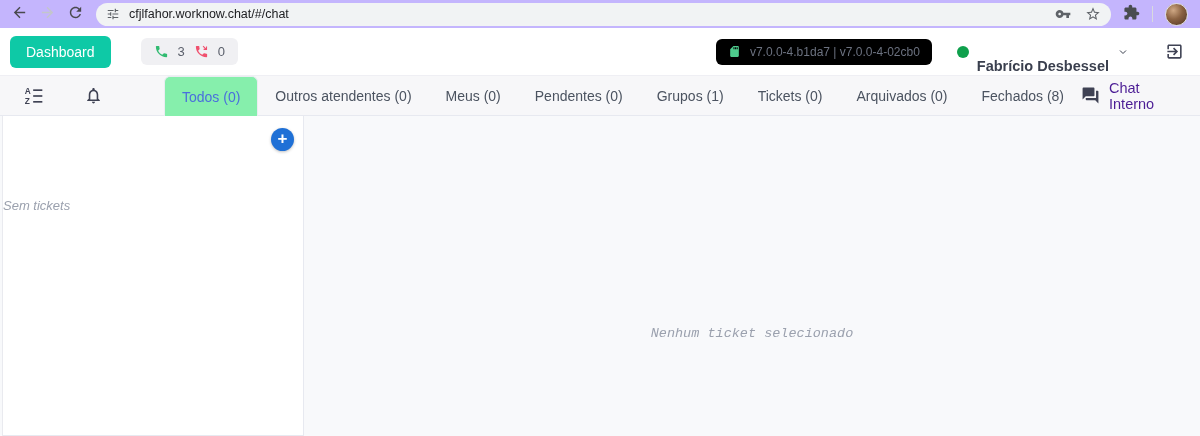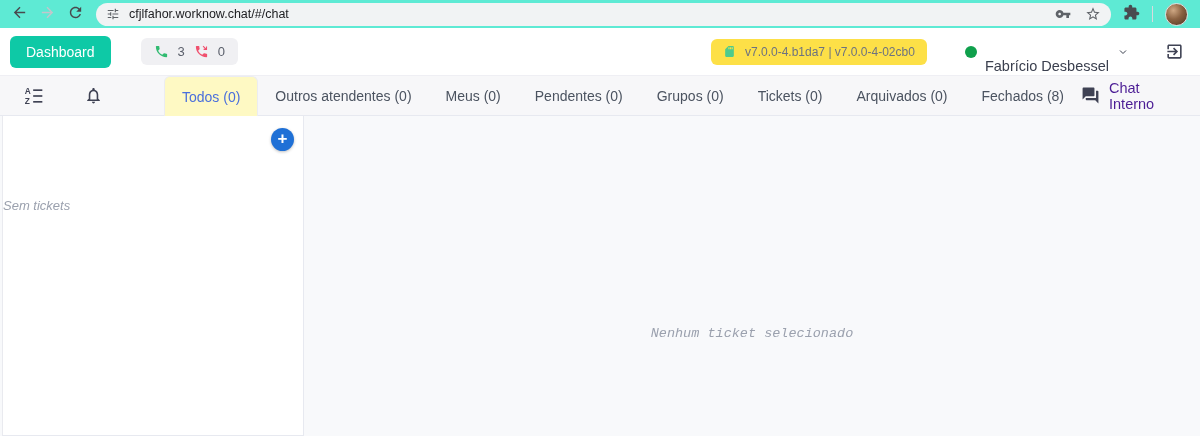--- a/index.html
+++ b/index.html
@@ -1,56 +1,56 @@
 <!DOCTYPE html>
 <html><head>
 <meta charset="utf-8">
 <style>
   * { box-sizing: border-box; margin: 0; padding: 0; }
   html, body { width: 1200px; height: 436px; overflow: hidden; }
   body { font-family: "Liberation Sans", sans-serif; background: #fff; }
 
   
-  .browser-bar { height: 28px; display: flex; align-items: center; background: #5eead4; padding: 0 8px 0 6px; gap: 2px; }
+  .browser-bar { height: 28px; display: flex; align-items: center; background: #c4b5fd; padding: 0 8px 0 6px; gap: 2px; }
   .nav-btn { width: 26px; height: 24px; display: flex; align-items: center; justify-content: center; border: none; background: transparent; cursor: pointer; }
   .nav-btn svg { width: 17px; height: 17px; fill: #49494d; }
   .nav-btn.disabled svg { fill: #c3c6cb; }
   .omnibox { flex: 1; height: 23px; margin: 0 10px 0 6px; background: #f1f3f4; border-radius: 13px; display: flex; align-items: center; padding: 0 10px; }
   .omnibox .tune-icon svg { width: 14px; height: 14px; fill: #5f6368; display: block; }
   .omnibox .url-text { margin-left: 9px; font-size: 12.5px; color: #202124; flex: 1; white-space: nowrap; }
   .omni-right { display: flex; align-items: center; gap: 14px; }
   .omni-right svg { width: 16px; height: 16px; fill: #5f6368; display: block; }
   .chrome-right { display: flex; align-items: center; gap: 12px; padding-right: 4px; }
   .chrome-right .ext-icon svg { width: 17px; height: 17px; fill: #494c50; }
   .chrome-sep { width: 1px; height: 16px; background: #d8dade; }
   .avatar { width: 23px; height: 23px; border-radius: 50%; background: radial-gradient(circle at 35% 30%, #cfa884 0%, #8a6242 45%, #4d3422 100%); border: 1px solid #e0e0e0; cursor: pointer; }
 
   
   .app-header { height: 48px; background: #fff; display: flex; align-items: center; padding: 0 14px 0 10px; border-bottom: 1px solid #efeff4; }
   .dashboard-btn { background: #0ec9a6; color: #fff; border: none; border-radius: 6px; padding: 8px 16px; font-size: 14px; font-family: inherit; cursor: pointer; }
   .calls-pill { margin-left: 30px; background: #f0f0f3; border-radius: 6px; height: 27px; display: flex; align-items: center; gap: 9px; padding: 0 13px; font-size: 13px; color: #5a5f6b; }
   .calls-pill svg { width: 15px; height: 15px; display: block; }
   .header-spacer { flex: 1; }
-  .version-pill { background: #fde047; border-radius: 6px; height: 26px; display: flex; align-items: center; gap: 9px; padding: 0 12px; font-size: 12px; color: #6c7280; margin-right: 38px; }
+  .version-pill { background: #000000; border-radius: 6px; height: 26px; display: flex; align-items: center; gap: 9px; padding: 0 12px; font-size: 12px; color: #6c7280; margin-right: 25px; }
   .version-pill svg { width: 13px; height: 13px; display: block; }
   .user-menu { display: flex; align-items: center; gap: 8px; margin-right: 34px; cursor: pointer; }
   .status-dot { width: 12px; height: 12px; border-radius: 50%; background: #0fa04c; }
-  .user-name { font-size: 14.5px; color: #3a3f4e; font-weight: 400; margin-top: 28px; }
+  .user-name { font-size: 14.5px; color: #3a3f4e; font-weight: 700; margin-top: 28px; }
   .user-menu .chevron svg { width: 12px; height: 12px; display: block; fill: none; stroke: #3a3f4e; stroke-width: 2; }
   .logout-btn { border: none; background: transparent; cursor: pointer; padding: 2px; }
   .logout-btn svg { width: 19px; height: 19px; fill: #3f4254; display: block; }
 
   
   .tab-row { height: 40px; background: #f7f7f9; border-bottom: 1px solid #e7e9f0; display: flex; align-items: stretch; position: relative; }
   .tab-icons { display: flex; align-items: center; gap: 40px; padding-left: 24px; width: 172px; }
   .tab-icons .ticon { border: none; background: transparent; cursor: pointer; padding: 0; }
   .tab-icons svg { display: block; }
   .tabs { display: flex; align-items: stretch; }
   .tab { display: flex; align-items: center; padding: 0 17px; font-size: 14px; color: #4b5360; cursor: pointer; white-space: nowrap; }
-  .tab.active { background: #fef9c3; color: #4a6fdc; border: 1px solid #ebecf2; border-bottom: none; border-radius: 6px 6px 0 0; margin-bottom: -1px; z-index: 2; }
+  .tab.active { background: #86efac; color: #4a6fdc; border: 1px solid #ebecf2; border-bottom: none; border-radius: 6px 6px 0 0; margin-bottom: -1px; z-index: 2; }
   .chat-interno { margin-left: auto; display: flex; align-items: center; gap: 9px; padding-right: 17px; color: #4c1d95; font-size: 14.5px; cursor: pointer; }
   .chat-interno svg { width: 19px; height: 19px; fill: #3f4254; display: block; }
 
   
   .content { display: flex; height: 320px; background: #f8f9fb; }
   .ticket-panel { width: 302px; background: #fff; border-left: 1px solid #e9eaef; border-right: 1px solid #e7e9f0; border-bottom: 1px solid #e7e9f0; position: relative; margin-left: 2px; }
   .plus-button { position: absolute; top: 12px; right: 9px; width: 23px; height: 23px; border-radius: 50%; background: #1f70d6; color: #fff; border: none; display: flex; align-items: center; justify-content: center; font-size: 17px; font-weight: bold; line-height: 1; cursor: pointer; box-shadow: 0 1px 3px rgba(0,0,0,0.25); font-family: inherit; padding-bottom: 2px; }
   .empty-list-msg { position: absolute; top: 82px; left: 0; right: 0; text-align: left; font-style: italic; font-size: 13px; color: #9ba1ae; }
   .main-area { flex: 1; position: relative; }
   .empty-view-msg { position: absolute; top: 210px; left: 0; right: 0; text-align: center; font-style: italic; font-size: 13.5px; color: #9ba1ae; font-family: Liberation Mono, monospace; }
@@ -166,21 +166,21 @@
             <path d="M12 22c1.1 0 2-.9 2-2h-4c0 1.1.89 2 2 2zm6-6v-5c0-3.07-1.64-5.64-4.5-6.32V4c0-.83-.67-1.5-1.5-1.5s-1.5.67-1.5 1.5v.68C7.63 5.36 6 7.92 6 11v5l-2 2v1h16v-1l-2-2zm-2 1H8v-6c0-2.48 1.51-4.5 4-4.5s4 2.02 4 4.5v6z"></path>
           </svg></span>
     </button>
   </div>
 
   <div class="tabs">
     <div class="tab active">Todos (0)</div>
     <div class="tab">Outros atendentes (0)</div>
     <div class="tab">Meus (0)</div>
     <div class="tab">Pendentes (0)</div>
-    <div class="tab">Grupos (0)</div>
+    <div class="tab">Grupos (1)</div>
     <div class="tab">Tickets (0)</div>
     <div class="tab">Arquivados (0)</div>
     <div class="tab">Fechados (8)</div>
   </div>
 
   <div class="chat-interno">
     <span>
         <svg viewBox="0 0 24 24">
           <path d="M21 6h-2v9H6v2c0 .55.45 1 1 1h11l4 4V7c0-.55-.45-1-1-1zm-4 6V3c0-.55-.45-1-1-1H3c-.55 0-1 .45-1 1v14l4-4h10c.55 0 1-.45 1-1z"></path>
         </svg>

